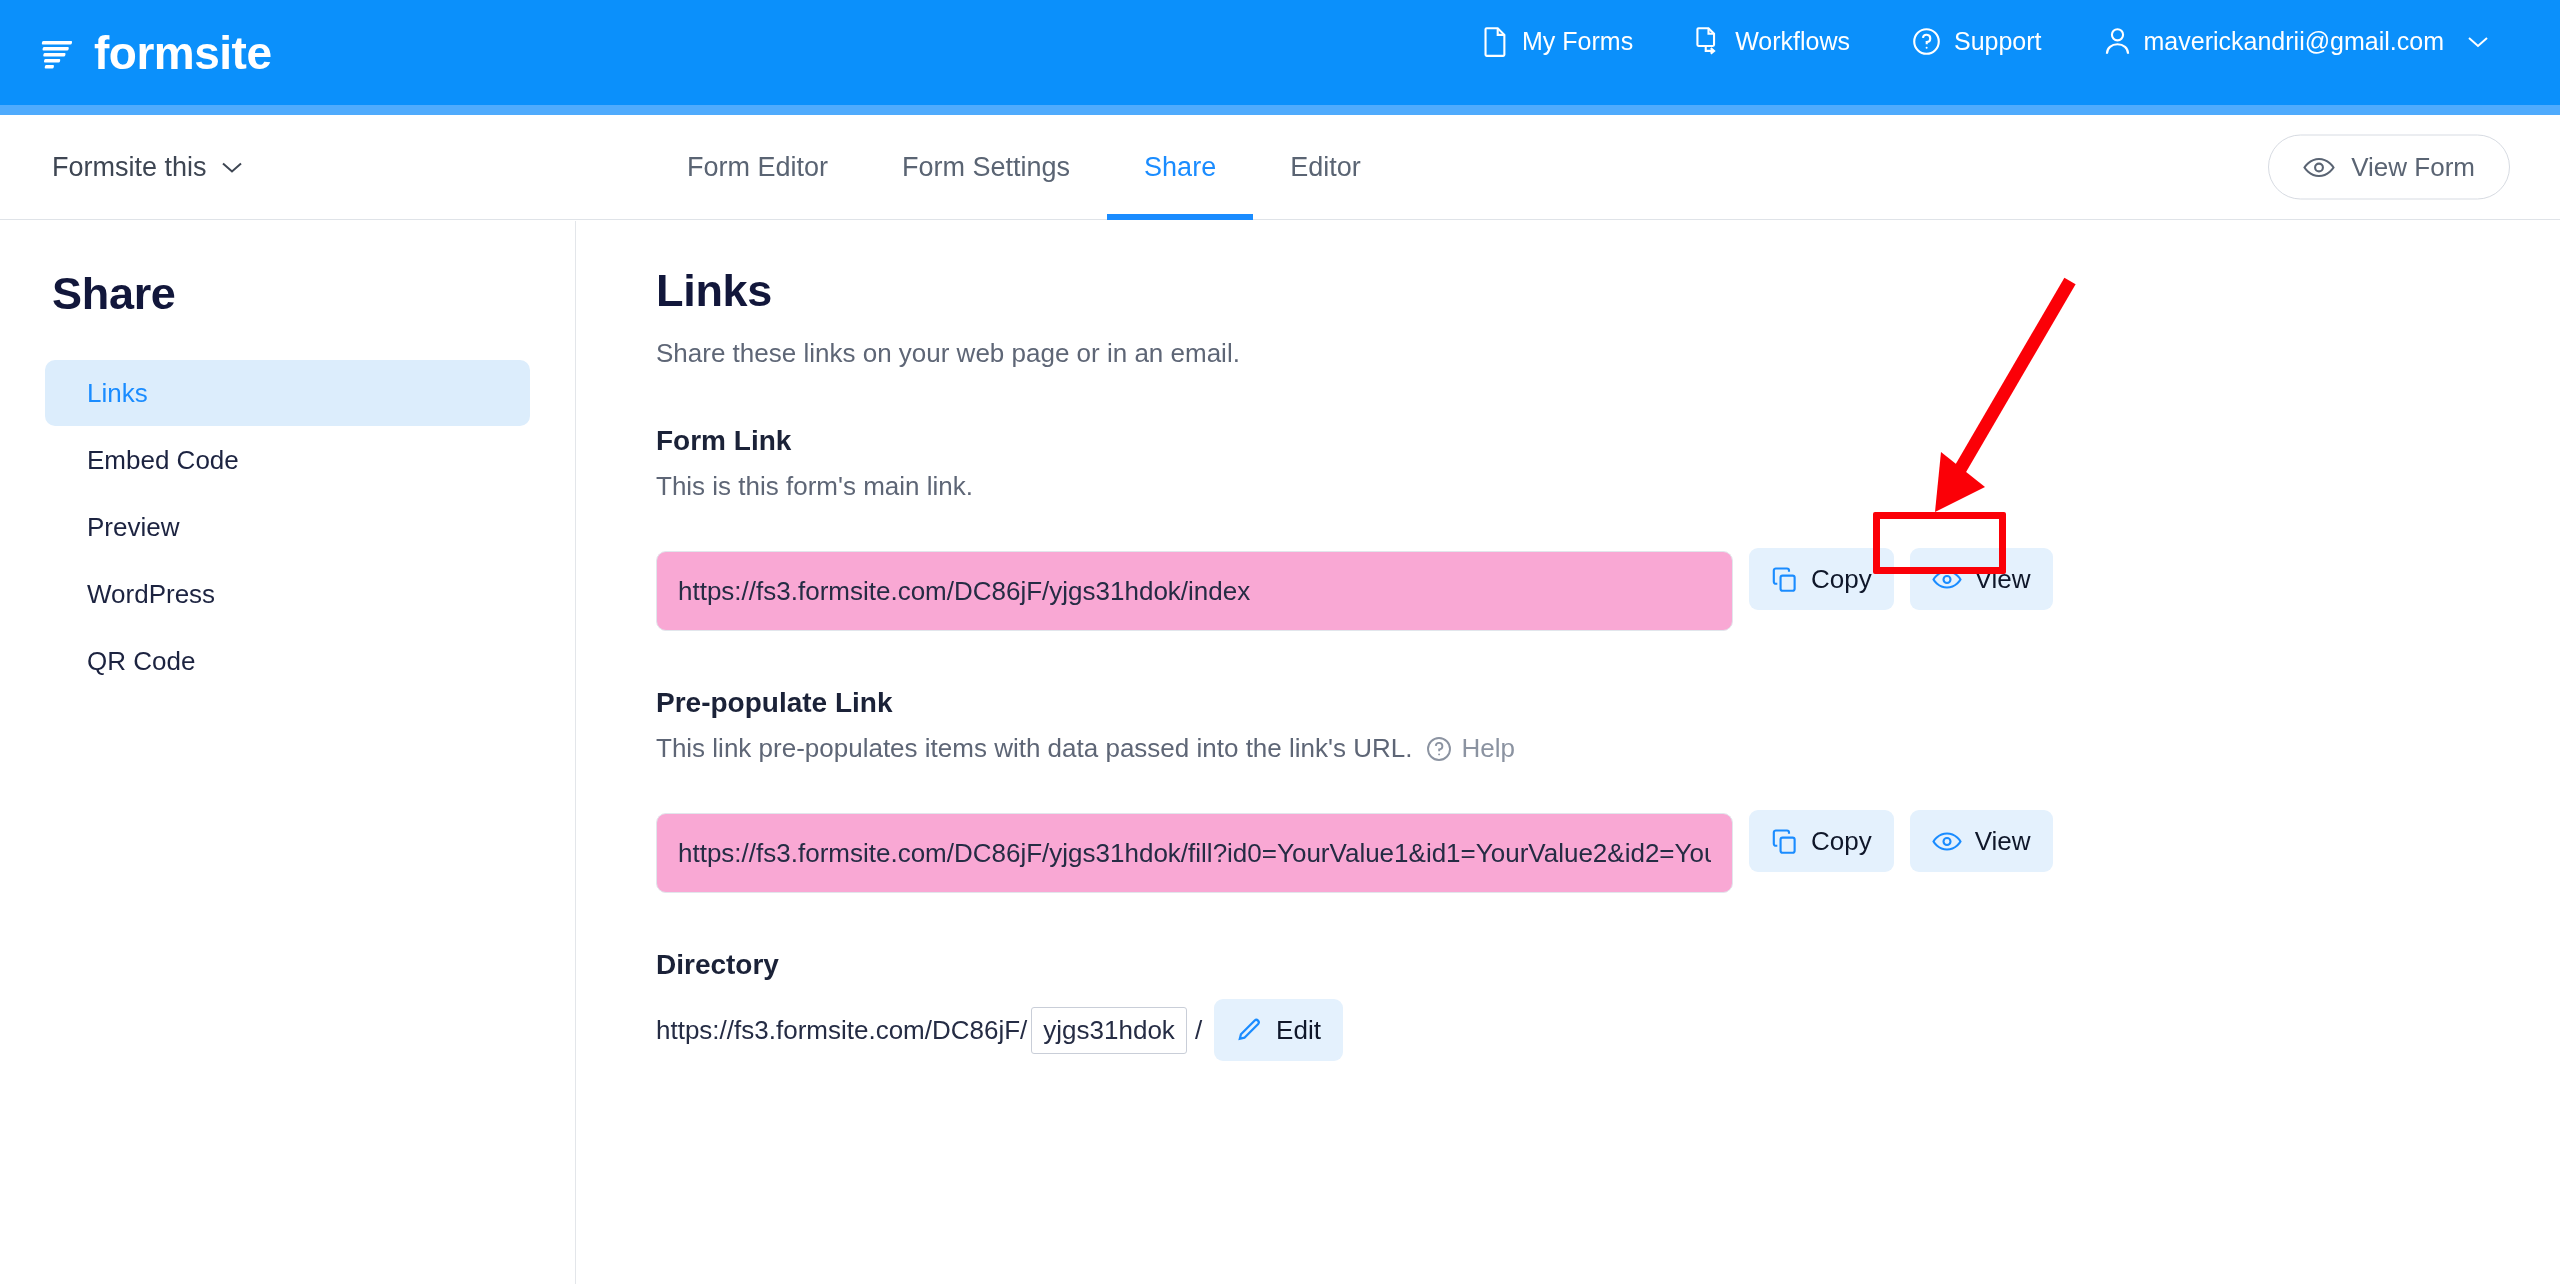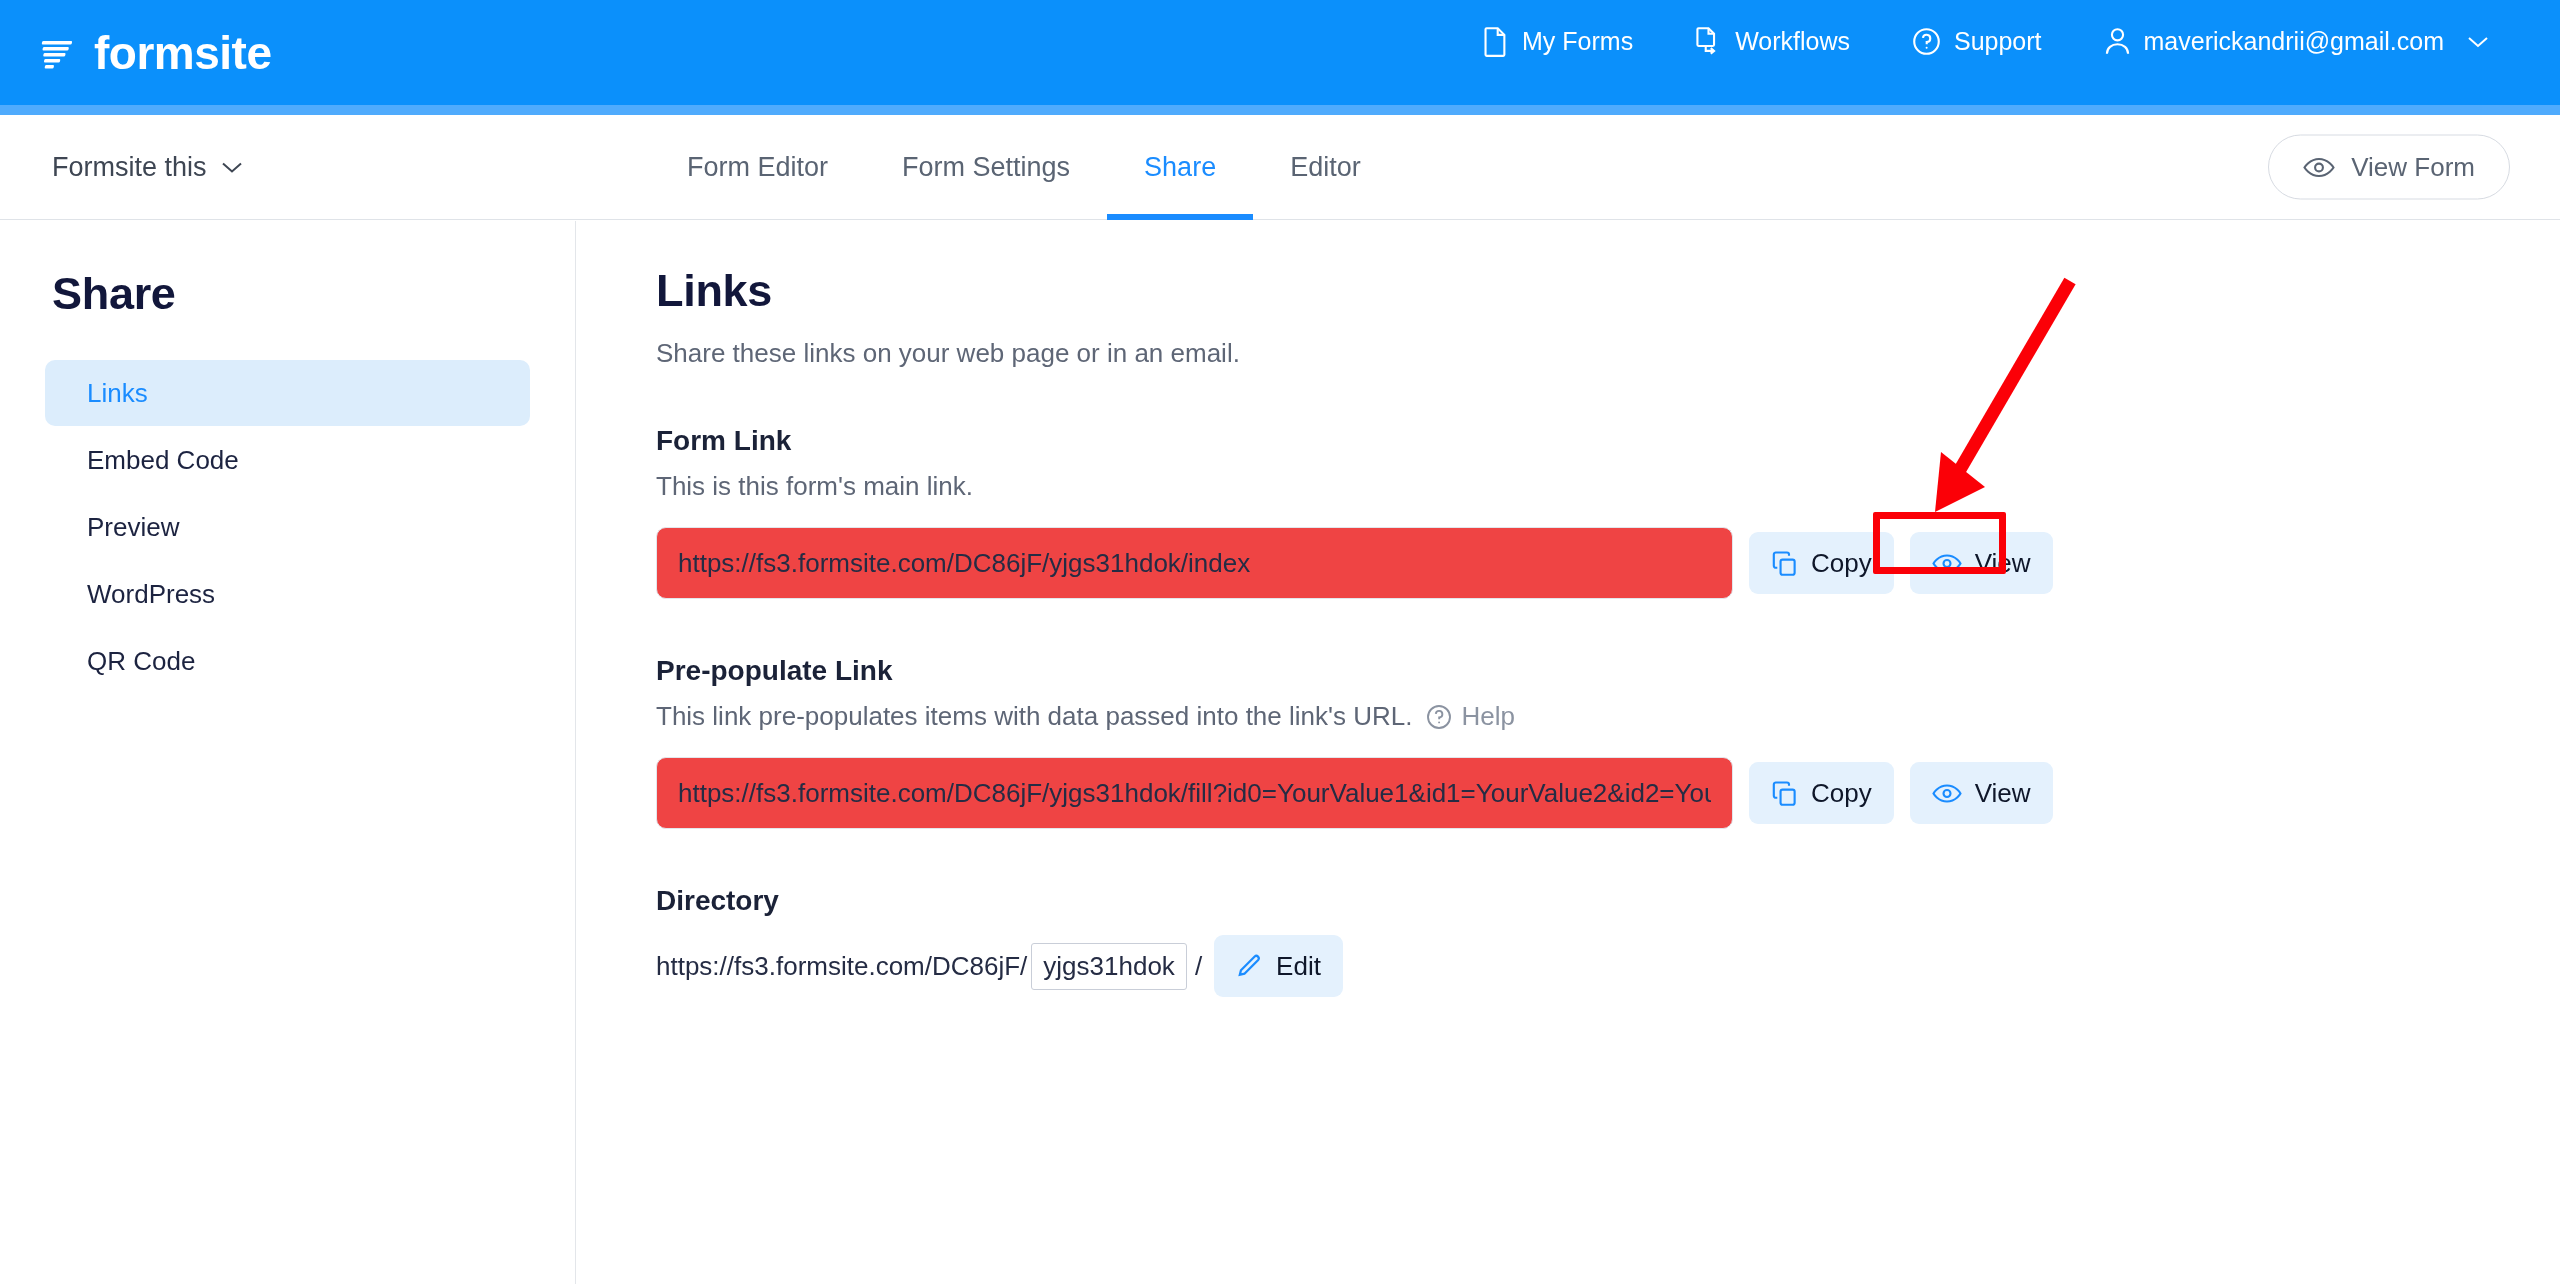--- a/index.html
+++ b/index.html
@@ -112,26 +112,26 @@
 
   .section { margin-top: 56px; }
   .sec-title { font-size: 28px; font-weight: 700; color: #1b2238; }
   .sec-desc { margin-top: 14px; font-size: 26px; color: #5e6676;
               display: flex; align-items: center; gap: 0px; }
   .help-link { display: inline-flex; align-items: center; gap: 9px;
                margin-left: 14px; color: #8b93a1; cursor: pointer; }
 
   .row { margin-top: 25px; display: flex; align-items: center; gap: 16px; }
   .url-input {
-    width: 1077px; height: 72px;
+    width: 1077px; height: 80px;
     border: 1px solid #e2e6ec; border-radius: 10px;
-    background: #ef4444; color: #252c44; font-size: 26px;
+    background: #f9a8d4; color: #252c44; font-size: 26px;
     padding: 0 21px; font-family: "Liberation Sans", sans-serif;
     overflow: hidden; white-space: nowrap;
-    display: flex; align-items: center;
+    display: flex; align-items: center; margin-top: 24px;
   }
   .url-input span {
     display: block; white-space: nowrap; overflow: hidden;
   }
   .act-btn {
     display: flex; align-items: center; gap: 13px;
     background: #e4f1fd; color: #0f172a; font-size: 26px;
     border: none; border-radius: 9px; height: 62px;
     padding: 0 22px; cursor: pointer; white-space: nowrap;
     font-family: "Liberation Sans", sans-serif;

